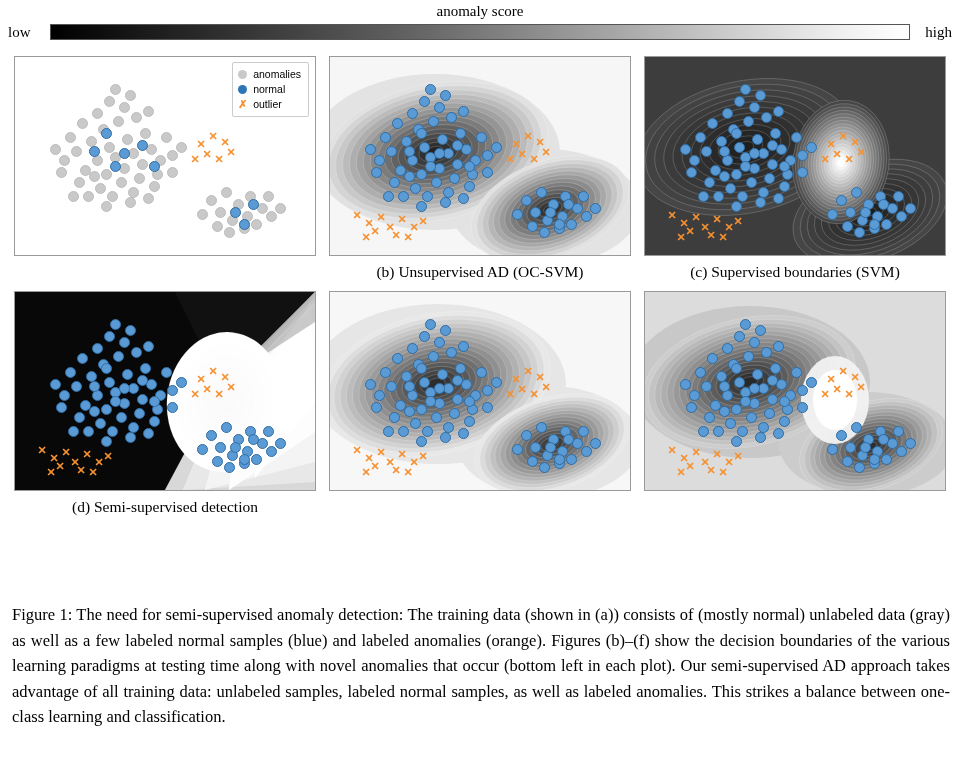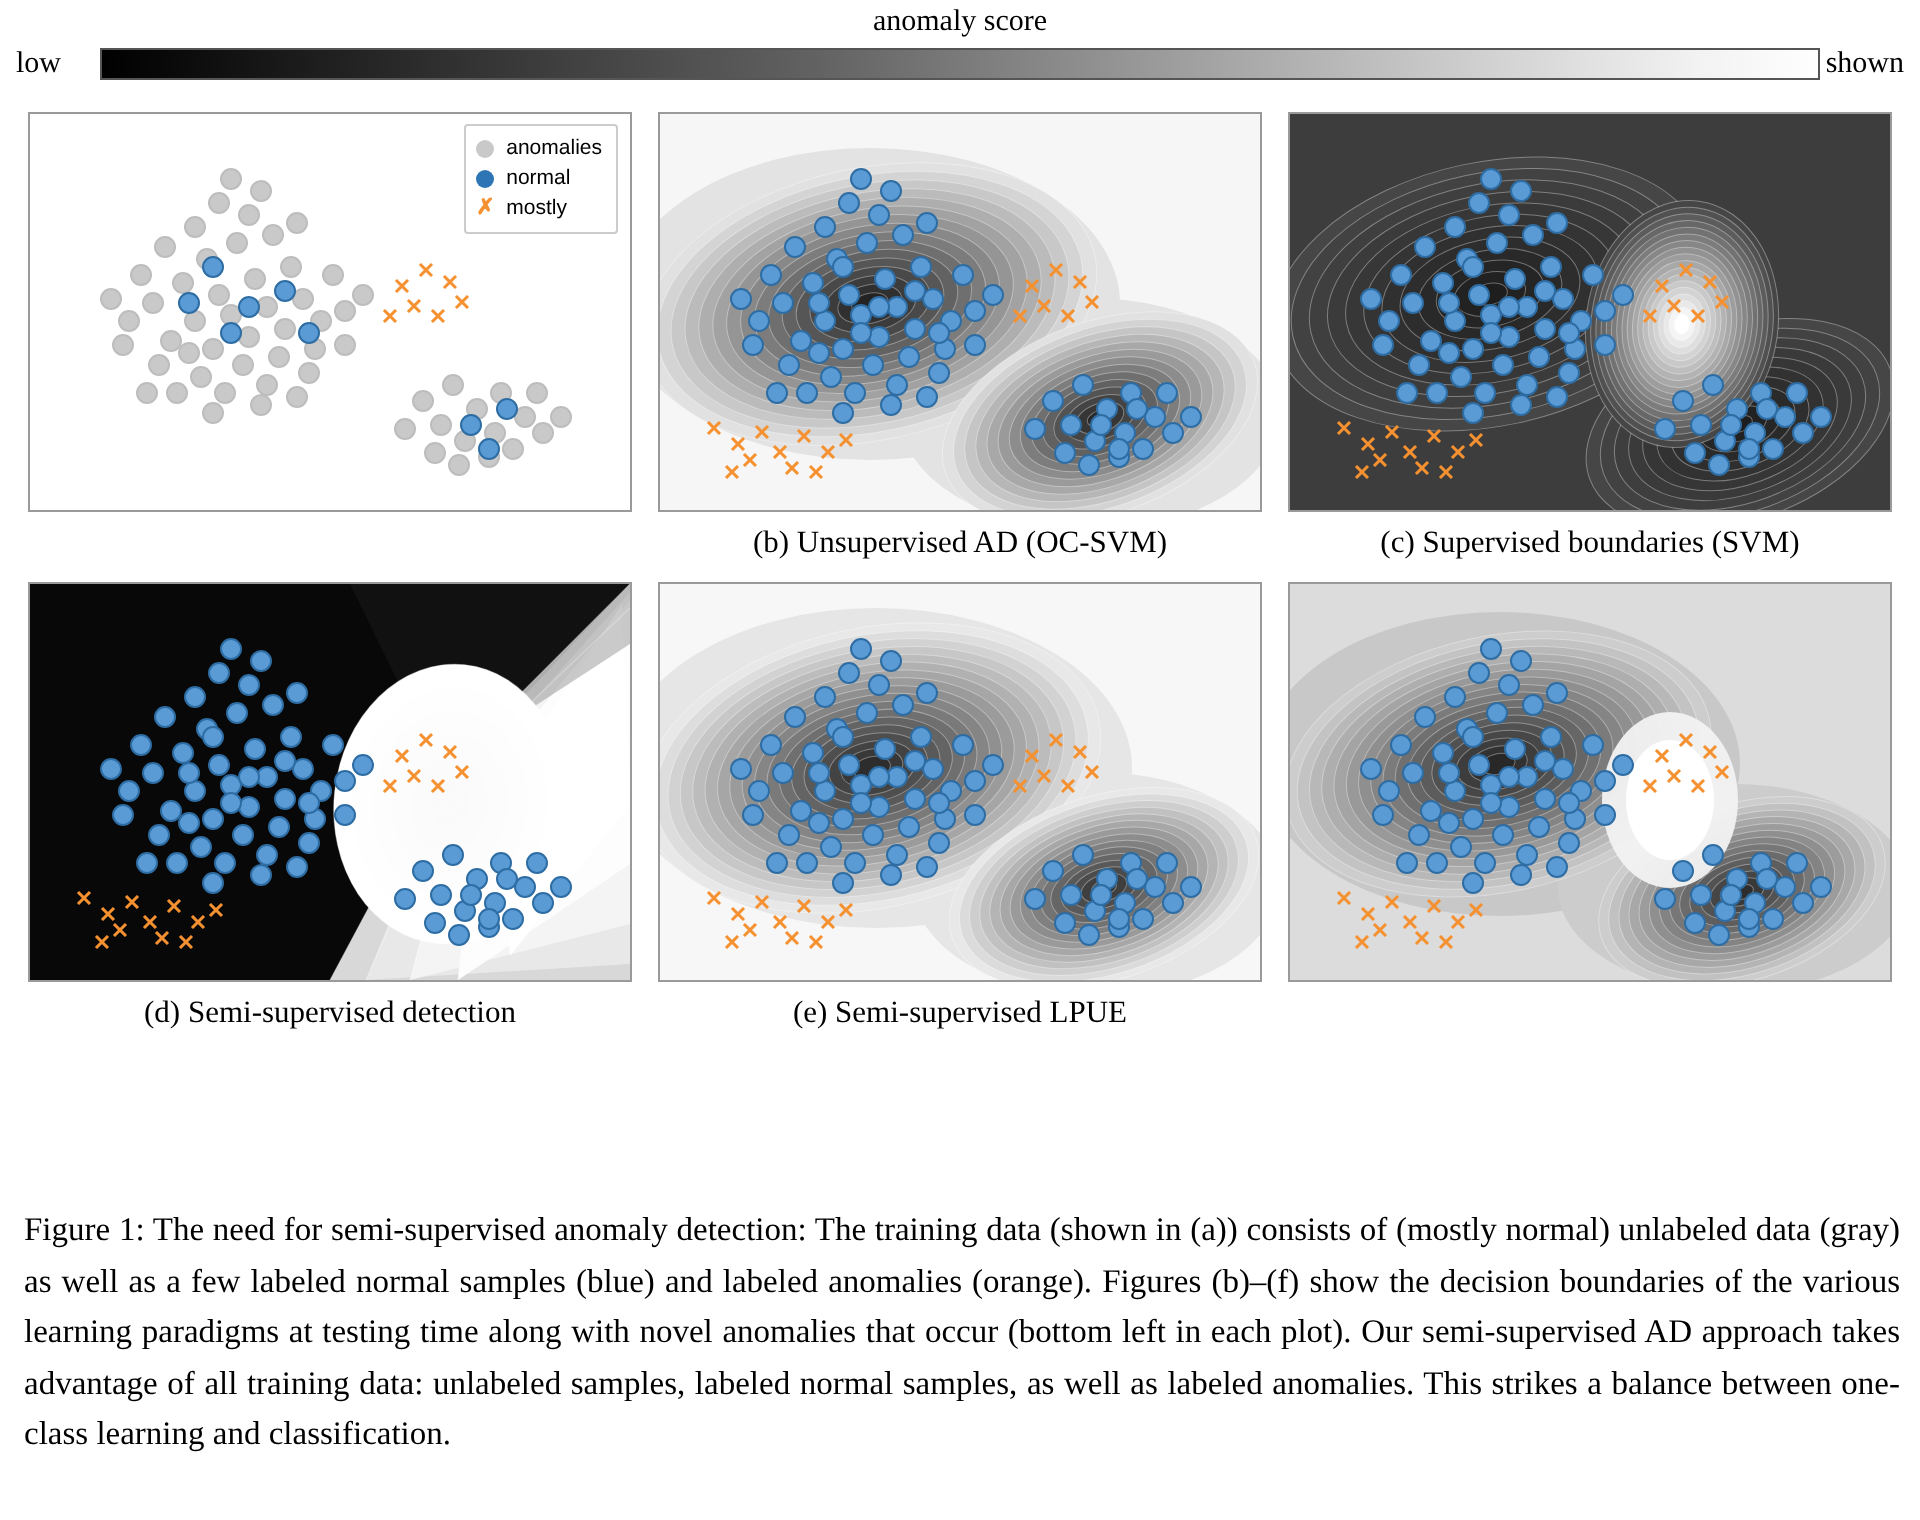--- a/index.html
+++ b/index.html
@@ -180,21 +180,21 @@
 </style>
 </head>
 <body>
 
 <div class="page">
 
   <div class="cbar-wrap">
     <div class="cbar-title">anomaly score</div>
     <div class="cbar-low">low</div>
     <div class="cbar-bar"></div>
-    <div class="cbar-high">shown</div>
+    <div class="cbar-high">high</div>
   </div>
 
   <div class="grid">
 
     <div class="row">
 
       <div class="panel">
         <div class="plot">
           <div class="bg"></div>
           <div id="pts-a">
@@ -281,21 +281,21 @@
             <div class="lrow">
               <span class="sw unl"></span>
               <span>anomalies</span>
             </div>
             <div class="lrow">
               <span class="sw nor"></span>
               <span>normal</span>
             </div>
             <div class="lrow">
               <span class="swx">✗</span>
-              <span>mostly</span>
+              <span>outlier</span>
             </div>
           </div>
         </div>
       </div>
 
       <div class="panel">
         <div class="plot">
           <div class="bg" id="bg-b"><svg width="300" height="198" viewBox="0 0 300 198" preserveAspectRatio="none">
                 <rect width="300" height="198" fill="#f6f6f6"></rect>
                 <ellipse cx="105" cy="95" rx="125" ry="78" fill="#e3e3e3"></ellipse>
@@ -819,21 +819,20 @@
               <div class="xm" style="left: 45px; top: 174.24px;">✕</div>
               <div class="xm" style="left: 60px; top: 170.28px;">✕</div>
               <div class="xm" style="left: 72px; top: 162.36px;">✕</div>
               <div class="xm" style="left: 84px; top: 170.28px;">✕</div>
               <div class="xm" style="left: 66px; top: 178.2px;">✕</div>
               <div class="xm" style="left: 36px; top: 180.18px;">✕</div>
               <div class="xm" style="left: 93px; top: 164.34px;">✕</div>
               <div class="xm" style="left: 78px; top: 180.18px;">✕</div>
             </div>
         </div>
-        <div class="caption">(e) Semi-supervised LPUE</div>
       </div>
 
       <div class="panel">
         <div class="plot">
           <div class="bg" id="bg-f"><svg width="300" height="198" viewBox="0 0 300 198" preserveAspectRatio="none">
                 <rect width="300" height="198" fill="#dcdcdc"></rect>
                 <ellipse cx="105" cy="90" rx="120" ry="76" fill="#c8c8c8"></ellipse>
                 <ellipse cx="222" cy="152" rx="88" ry="52" fill="#cccccc"></ellipse>
                 <ellipse cx="104" cy="90" rx="108.0" ry="64.0" fill="rgb(205,205,205)" stroke="rgba(255,255,255,0.35)" stroke-width="0.5" transform="rotate(-12 104 90)"></ellipse>
                 <ellipse cx="104" cy="90" rx="101.8" ry="60.3" fill="rgb(195,195,195)" stroke="rgba(255,255,255,0.35)" stroke-width="0.5" transform="rotate(-12 104 90)"></ellipse>

